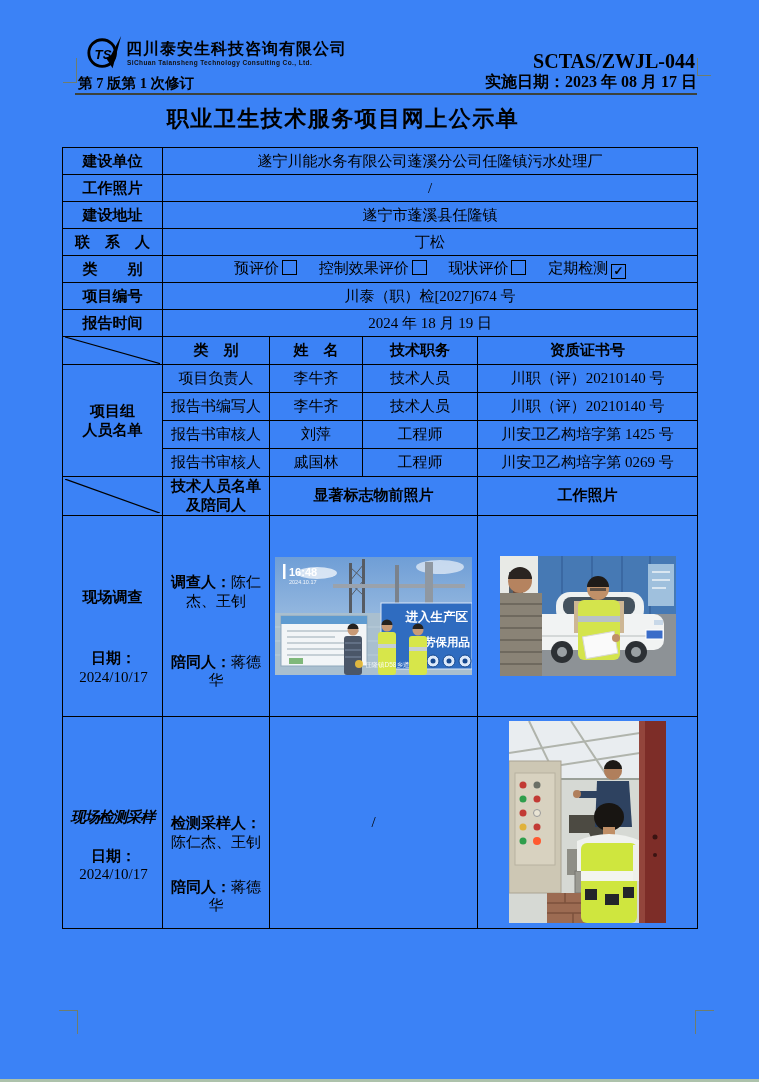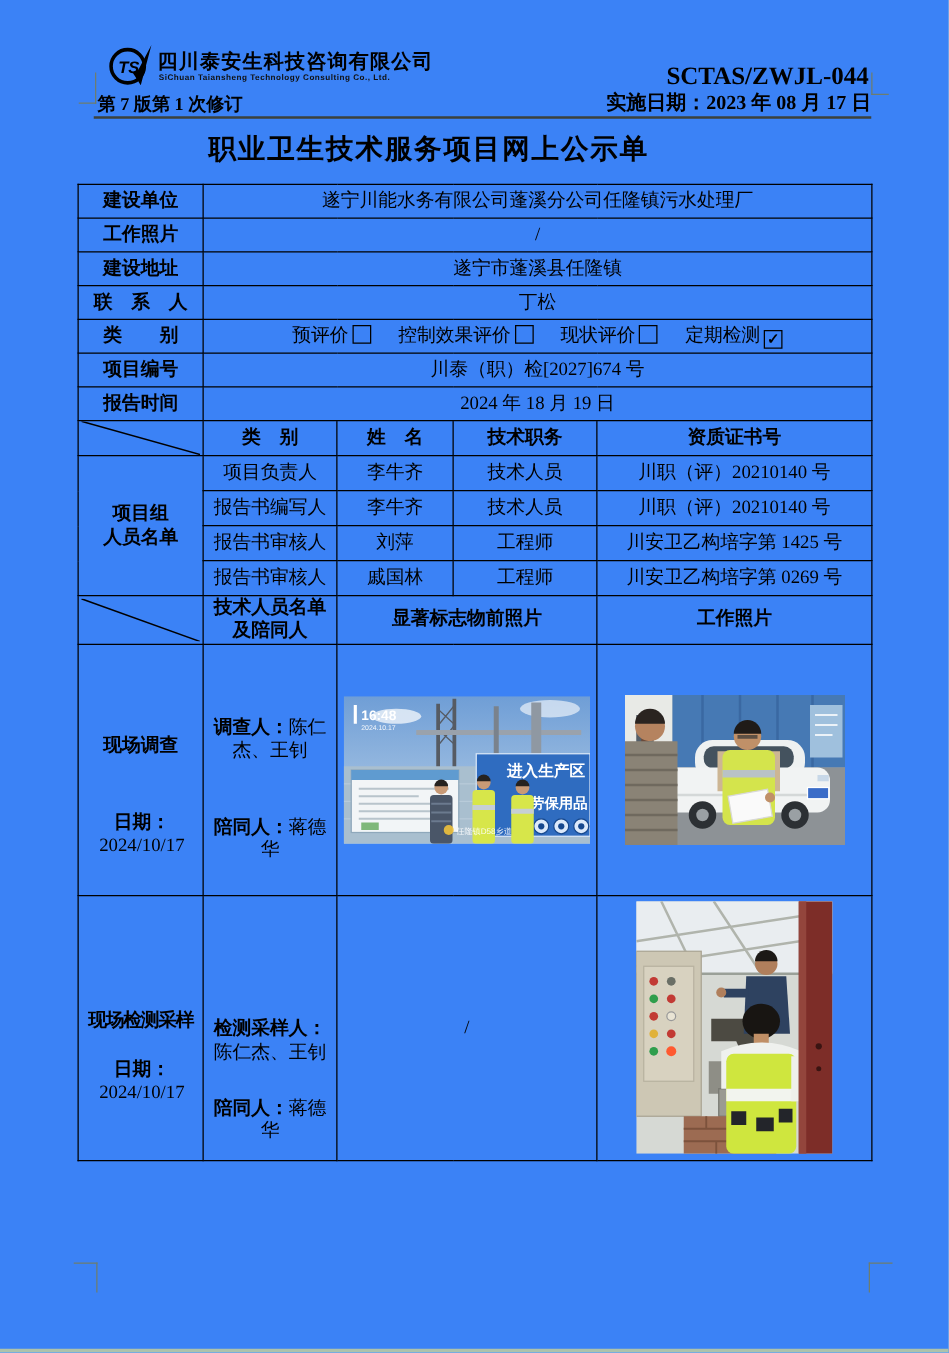--- a/index.html
+++ b/index.html
@@ -44,21 +44,21 @@
   .cat-opt{margin:0 9px;white-space:nowrap;}
   .cb{display:inline-block;width:13px;height:13px;border:1.5px solid #000;margin-left:3px;vertical-align:-2px;line-height:12px;font-size:12px;text-align:center;font-weight:bold;}
 
   
   td.stage-lbl{vertical-align:top;}
   .stage-title{text-align:center;font-weight:bold;}
   .date-block{text-align:center;padding-left:2px;font-weight:bold;}
   .date-val{font-weight:normal;}
   td.survey-lbl .stage-title{margin-top:44px;font-family:Liberation Serif, serif;}
   td.survey-lbl .date-block{margin-top:42px;}
-  td.sampling-lbl .stage-title{margin-top:48px;letter-spacing:-1px;}
+  td.sampling-lbl .stage-title{margin-top:48px;letter-spacing:-1px;font-style:italic;}
   td.sampling-lbl .date-block{margin-top:20px;}
 
   
   td.people{vertical-align:top;text-align:left;padding:0 4px;}
   td.people .blk1{margin-top:32px;}
   td.people .blk2{margin-top:42px;}
   td.people.sampling .blk1{margin-top:85px;}
   td.people.sampling .blk2{margin-top:26px;}
 
   td.photo-cell{padding:0;text-align:center;vertical-align:middle;}

